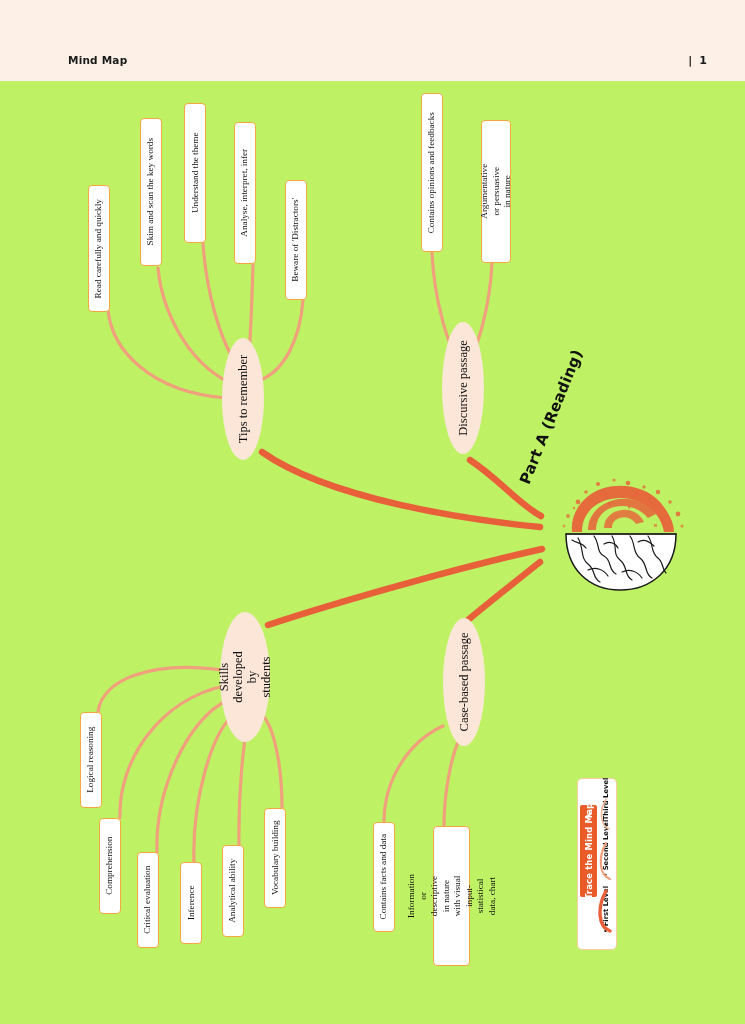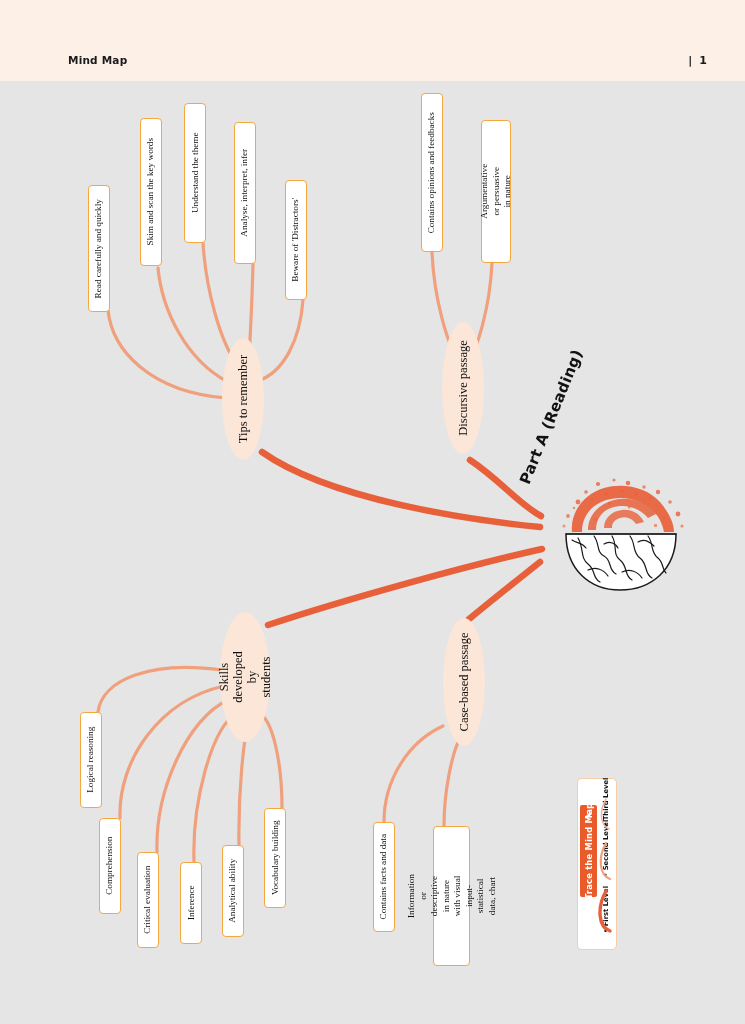--- a/index.html
+++ b/index.html
@@ -4,21 +4,21 @@
 <style>
   html, body {
     margin: 0;
     padding: 0;
     background: #ffffff;
   }
   .page {
     position: relative;
     width: 745px;
     height: 1024px;
-    background: #e5e5e5;
+    background: #bef264;
     overflow: hidden;
     font-family: "Liberation Serif", serif;
   }
   
   .header-band {
     position: absolute;
     left: 0; top: 0;
     width: 745px;
     height: 48px;
     background: #fdf0e7;

